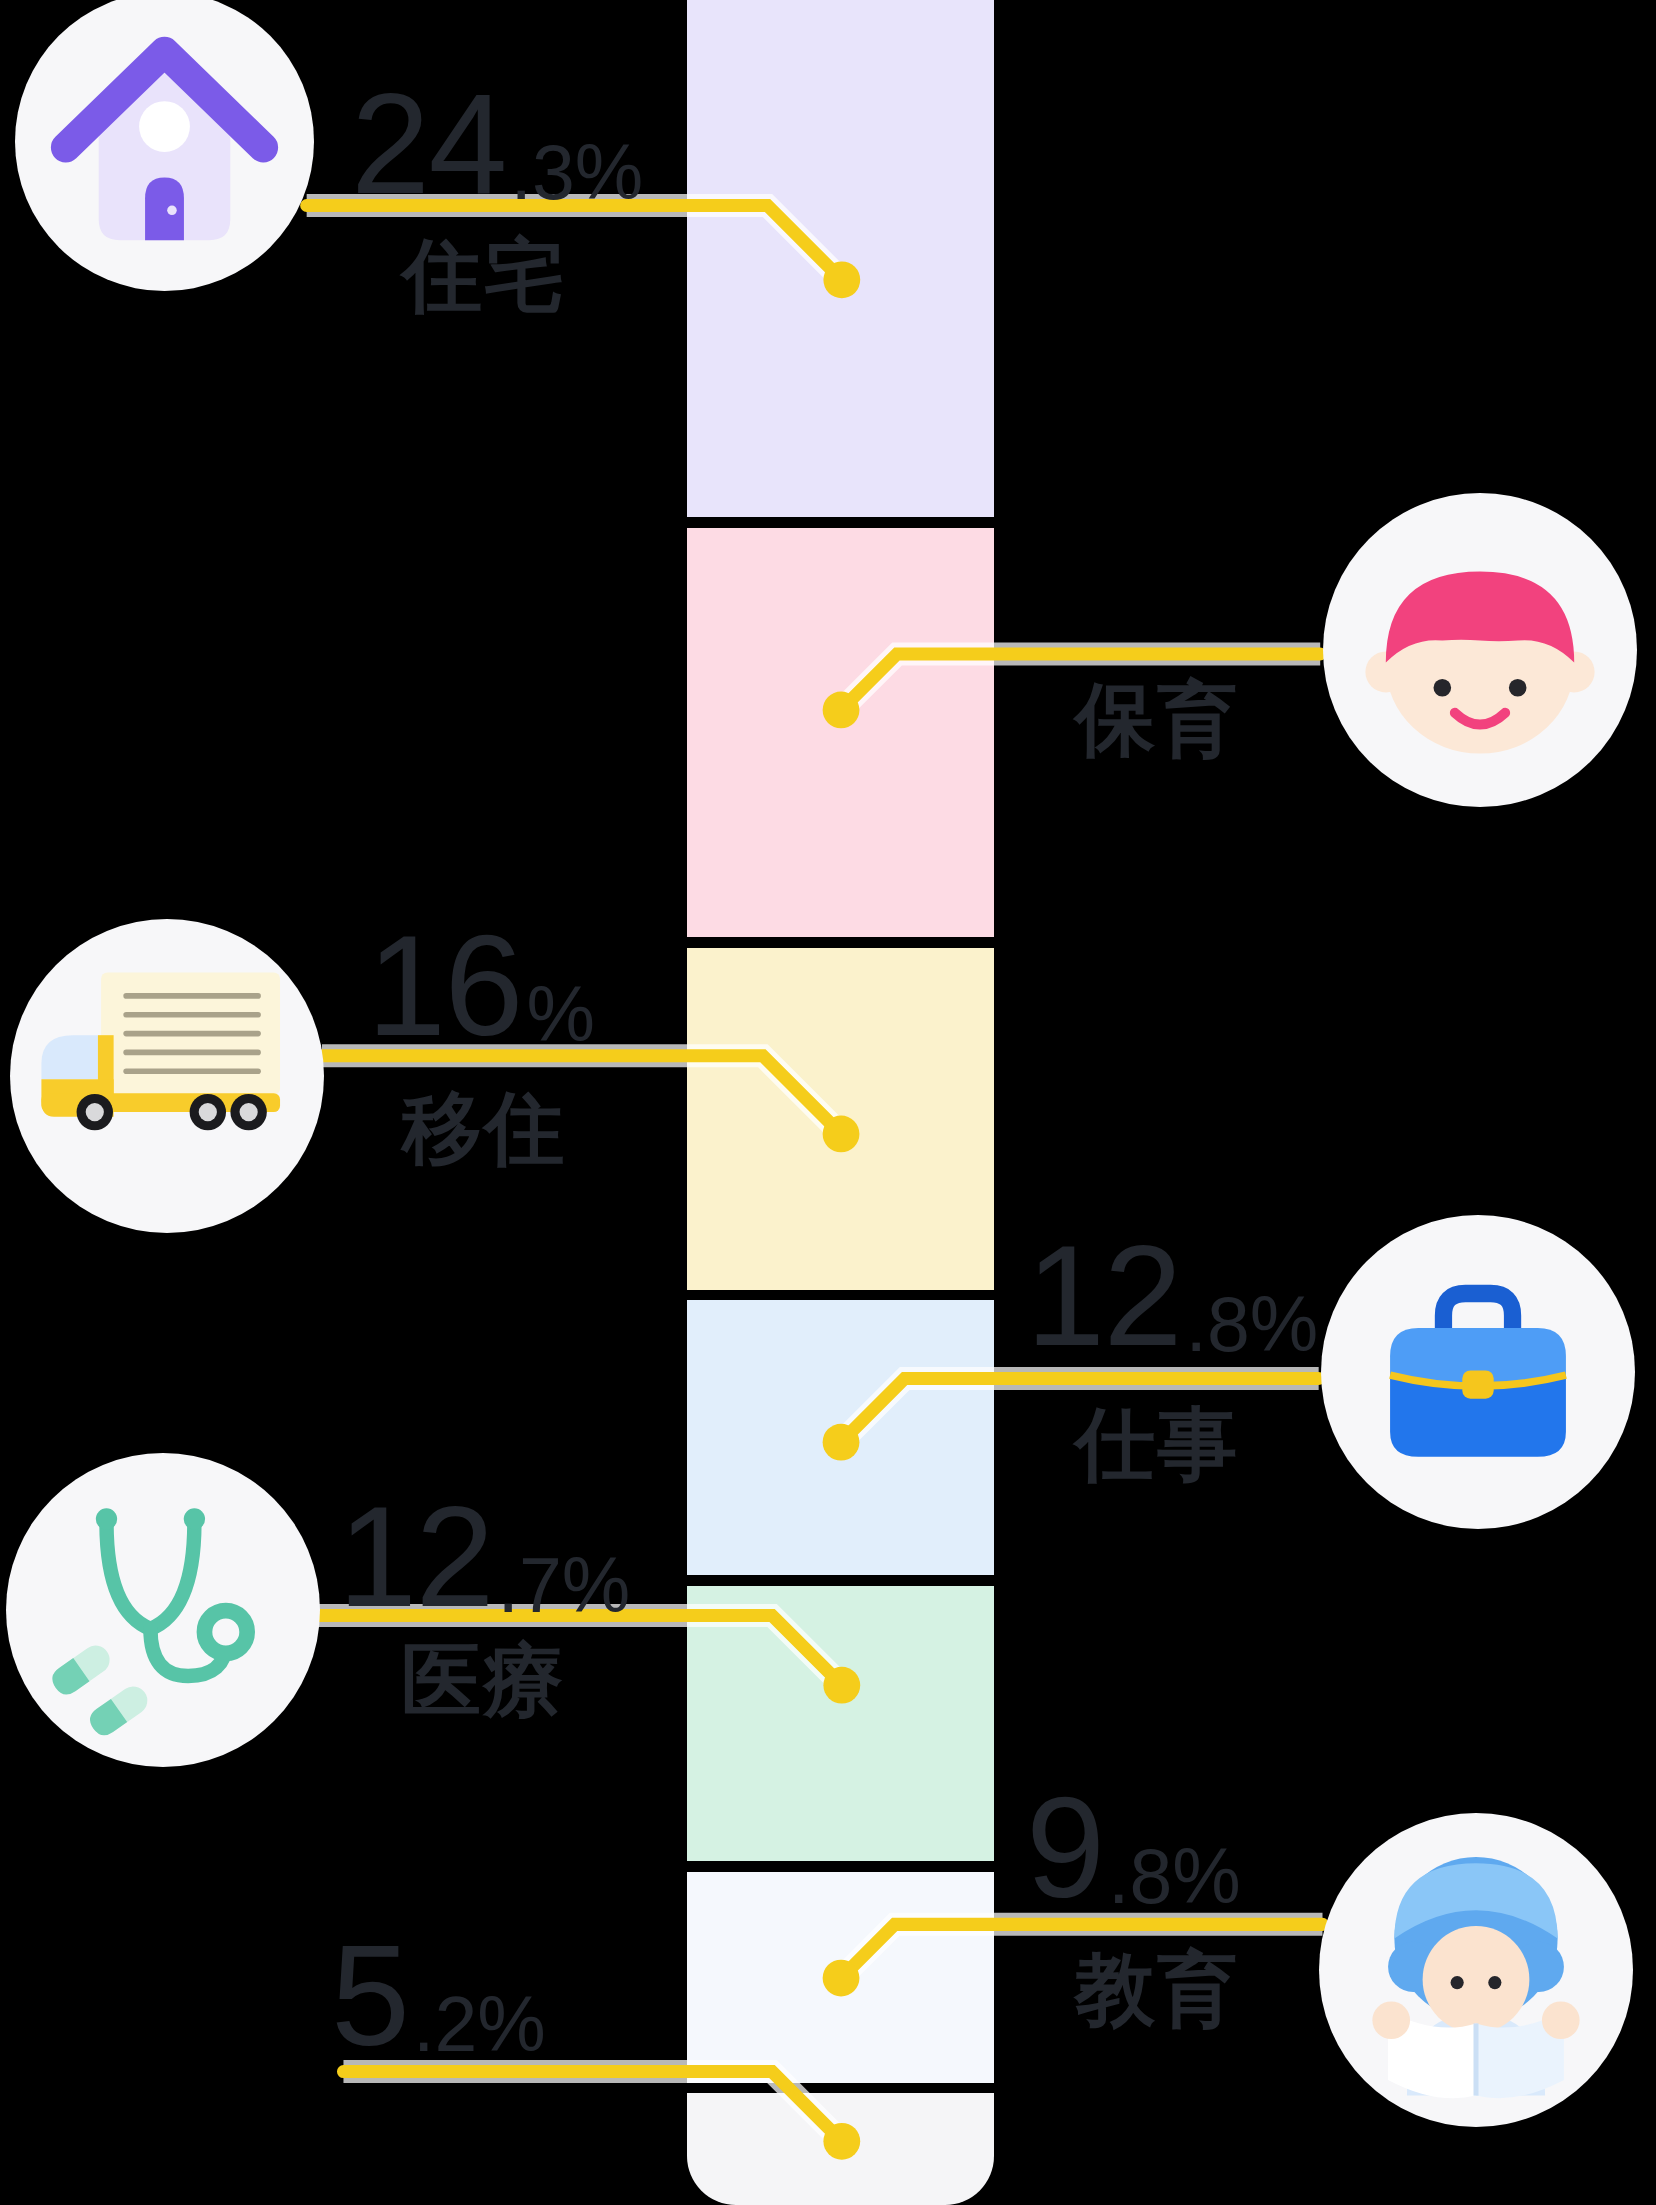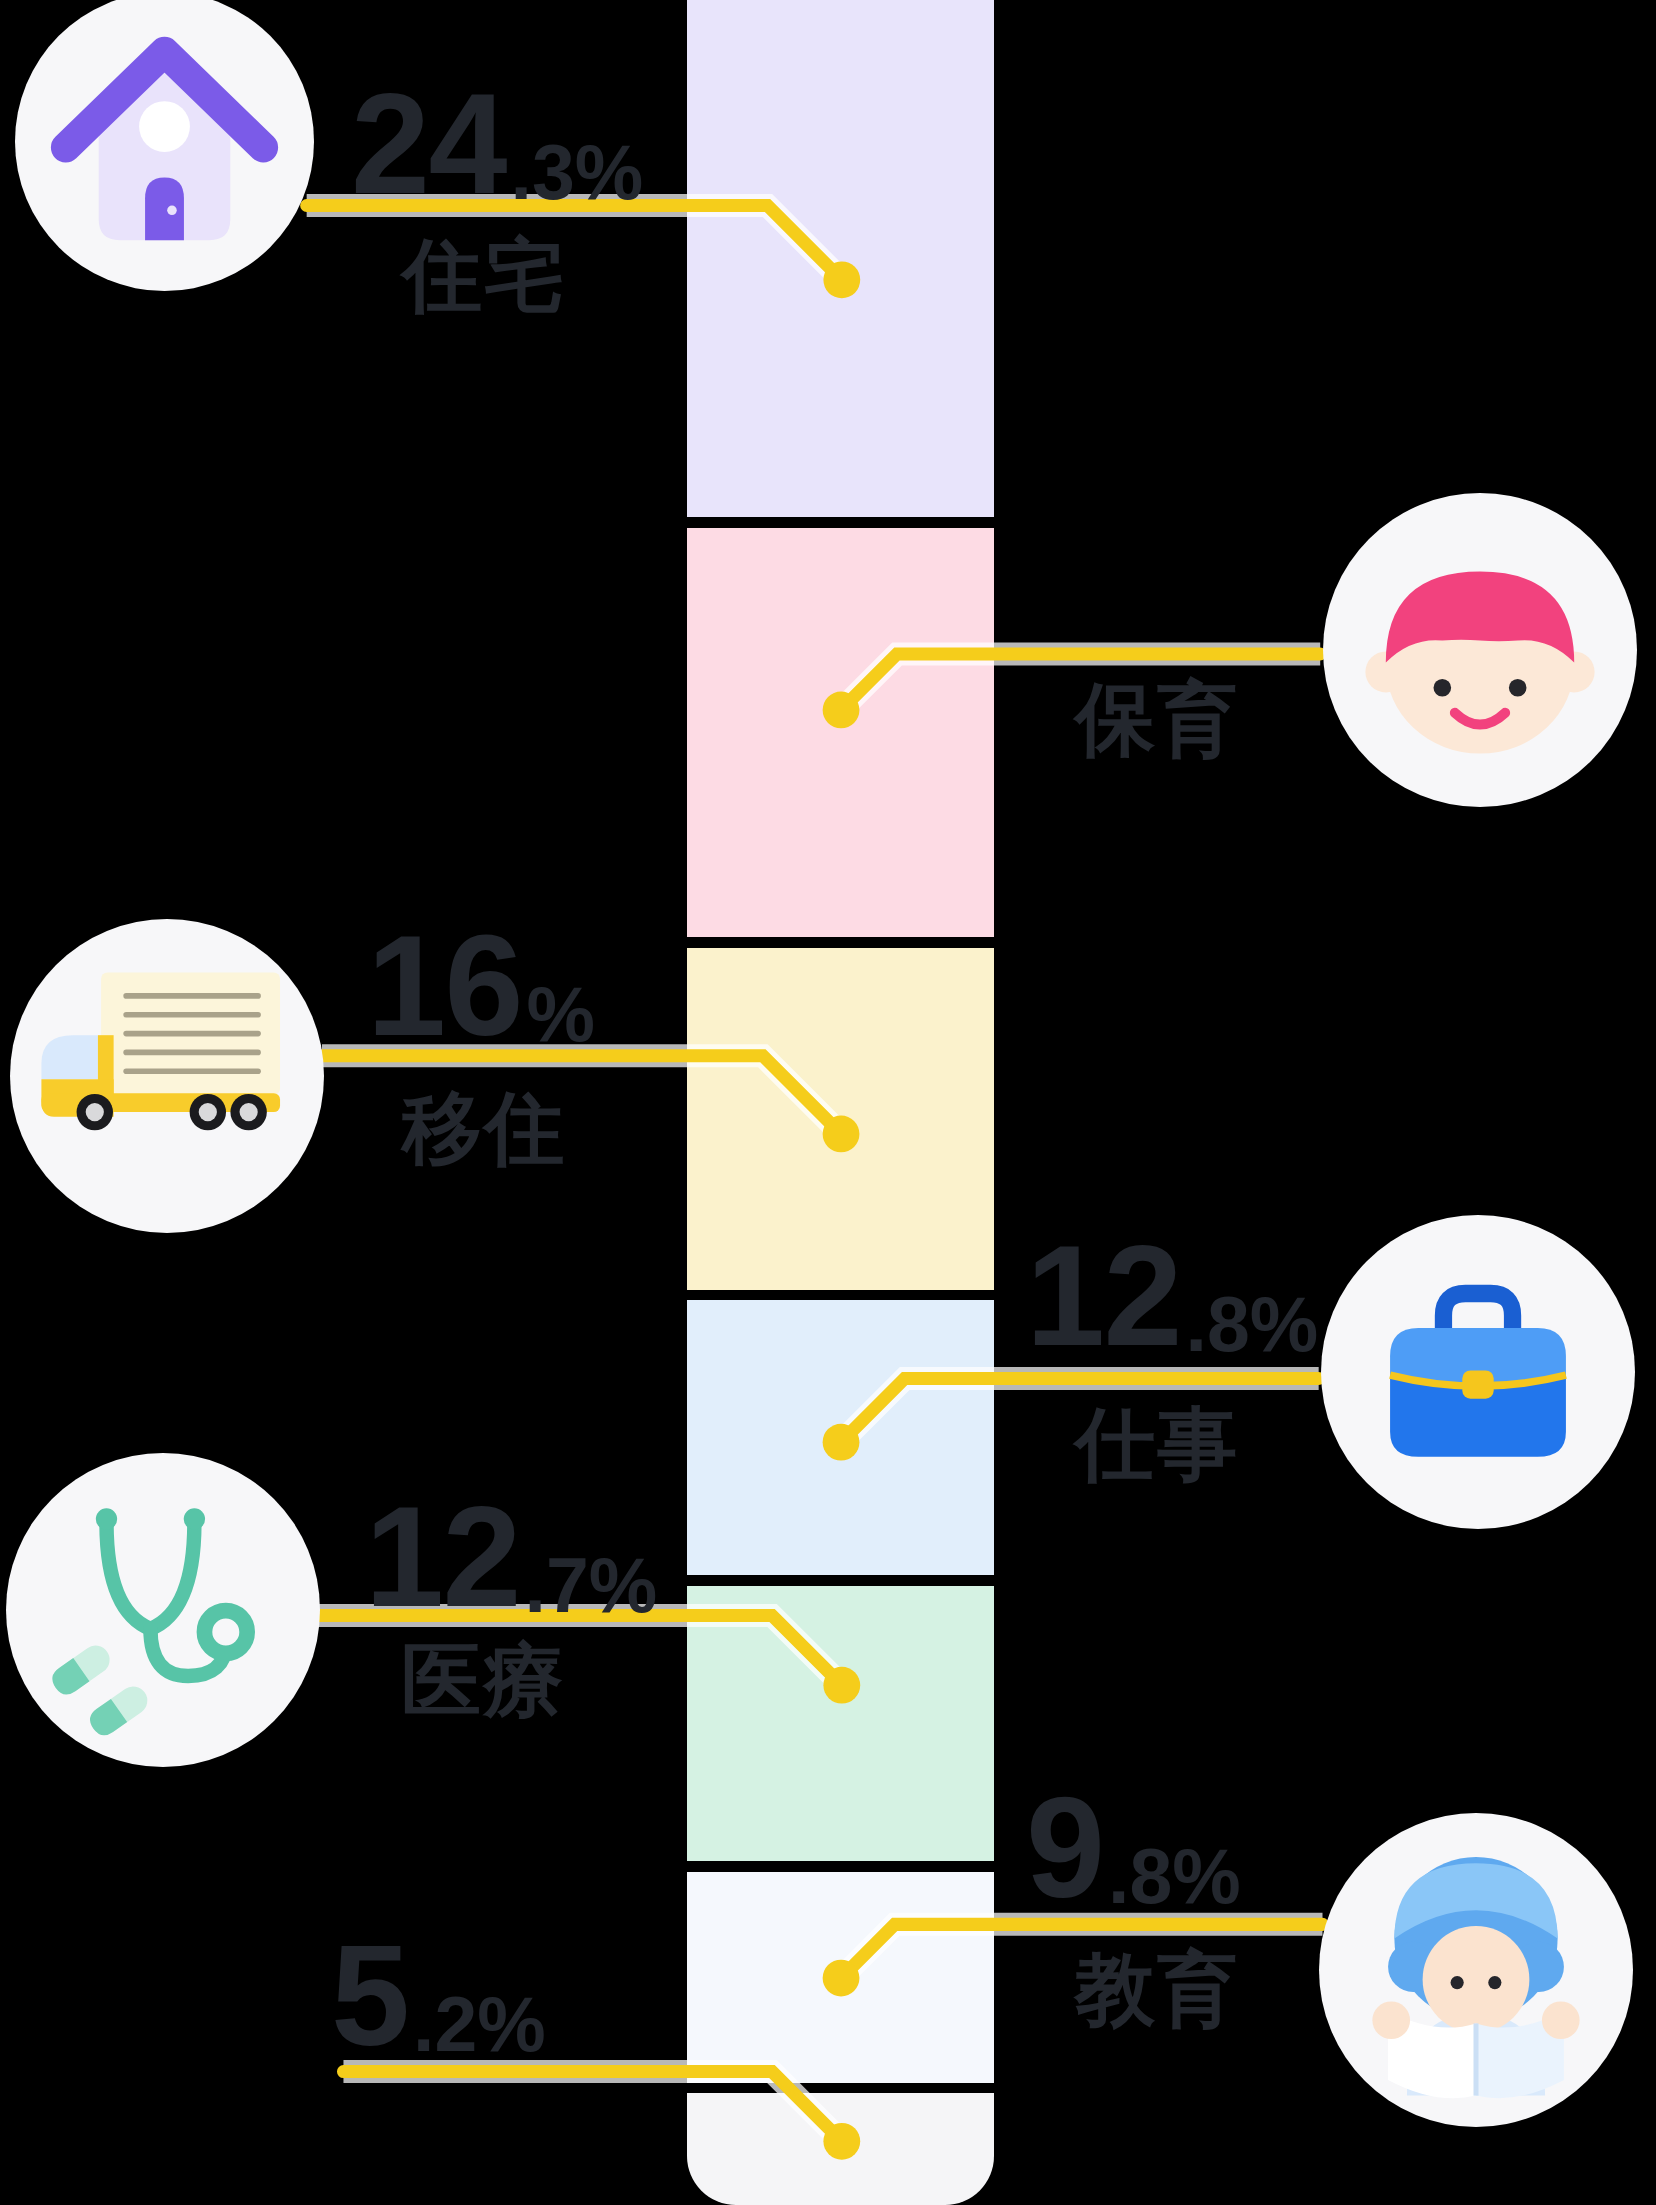--- a/index.html
+++ b/index.html
@@ -6,21 +6,21 @@
   .canvas{position:relative;width:1656px;height:2205px;background:#000;overflow:hidden;
           font-family:"Liberation Sans","DejaVu Sans",sans-serif;}
   .seg{position:absolute;left:687px;width:307px;}
   .seg.last{border-radius:0 0 49px 49px;}
   .icon-circle{position:absolute;border-radius:50%;z-index:6;}
   .icon-circle svg{width:100%;height:100%;display:block;}
   svg.lines{position:absolute;left:0;top:0;z-index:5;}
   svg.lines path.halo{stroke:rgba(255,255,255,0.72);stroke-width:30;fill:none;stroke-linejoin:miter;}
   svg.lines path.line{stroke:#F5CD1B;stroke-width:17;fill:none;stroke-linejoin:miter;stroke-linecap:round;}
   svg.lines circle.dot{fill:#F5CD1B;}
-  .pct{position:absolute;color:#23272E;font-weight:700;line-height:1;letter-spacing:-1.5px;white-space:nowrap;z-index:7;}
+  .pct{position:absolute;color:#23272E;font-weight:400;line-height:1;letter-spacing:-1.5px;white-space:nowrap;z-index:7;}
   .pct .big{font-size:142px;}
   .pct .small{font-size:77px;position:relative;top:6.1px;margin-left:4.6px;letter-spacing:0;}
   .cat{position:absolute;color:#23272E;font-weight:700;font-size:80px;line-height:1;letter-spacing:2.3px;white-space:nowrap;z-index:7;margin-left:48px;}
 </style>
 </head>
 <body>
 
 <div class="canvas">
 
   <div>
@@ -141,21 +141,21 @@
         <rect x="26" y="77.5" width="20" height="9" rx="4.5" fill="#CDEFE2"></rect>
         <path d="M36 77.5 L30.5 77.5 Q26 77.5 26 82 Q26 86.5 30.5 86.5 L36 86.5 Z" fill="#74D1B5"></path>
       </g>
       <path d="M32 22 C32 40 36 52 46 56 C56 52 60 40 60 22" stroke="#57C4A7" stroke-width="4.6" fill="none" stroke-linecap="round"></path>
       <path d="M46 56 C46 66 50 71 58 71 C66 71 70 67 70 61" stroke="#57C4A7" stroke-width="4.6" fill="none" stroke-linecap="round"></path>
       <circle cx="70" cy="57" r="6.8" stroke="#57C4A7" stroke-width="5" fill="#F7F7F9"></circle>
       <circle cx="32" cy="21" r="3.4" fill="#57C4A7"></circle>
       <circle cx="60" cy="21" r="3.4" fill="#57C4A7"></circle>
     </svg>
   </div>
-  <div class="pct" style="left:365px;top:1486px">
+  <div class="pct" style="left:338px;top:1486px">
     <span class="big">12</span><span class="small">.7%</span>
   </div>
   <div class="cat" style="left:353px;top:1641px">医療</div>
 
   <div class="icon-circle" style="left: 1319px; top: 1813px; width: 314px; height: 314px; background-color: rgb(247, 247, 249);">
     <svg viewBox="0 0 100 100">
       <circle cx="50" cy="40" r="26" fill="#5FA9EF"></circle>
       <path d="M24 40 Q24 16 50 16 Q76 16 76 40 Q63 31 50 31 Q37 31 24 40 Z" fill="#8AC6F7"></path>
       <circle cx="30" cy="49" r="8" fill="#5FA9EF"></circle>
       <circle cx="70" cy="49" r="8" fill="#5FA9EF"></circle>

